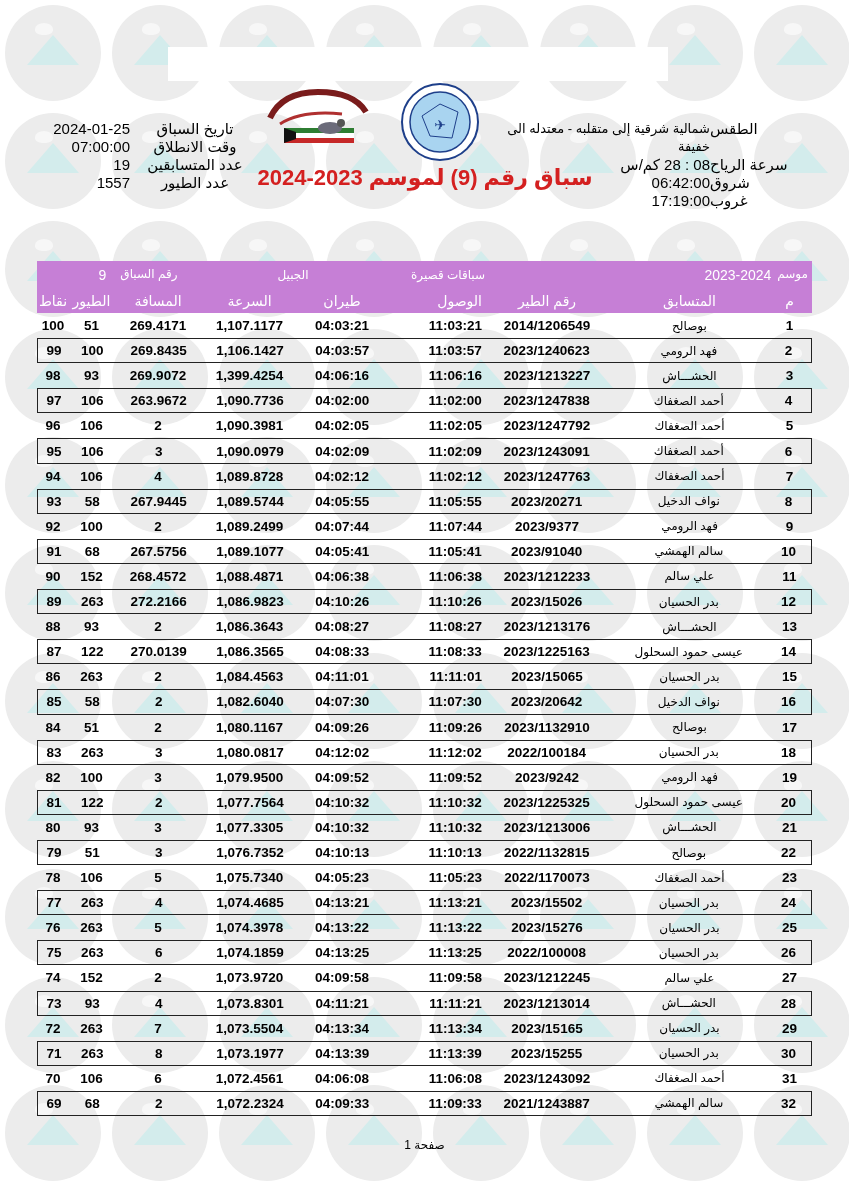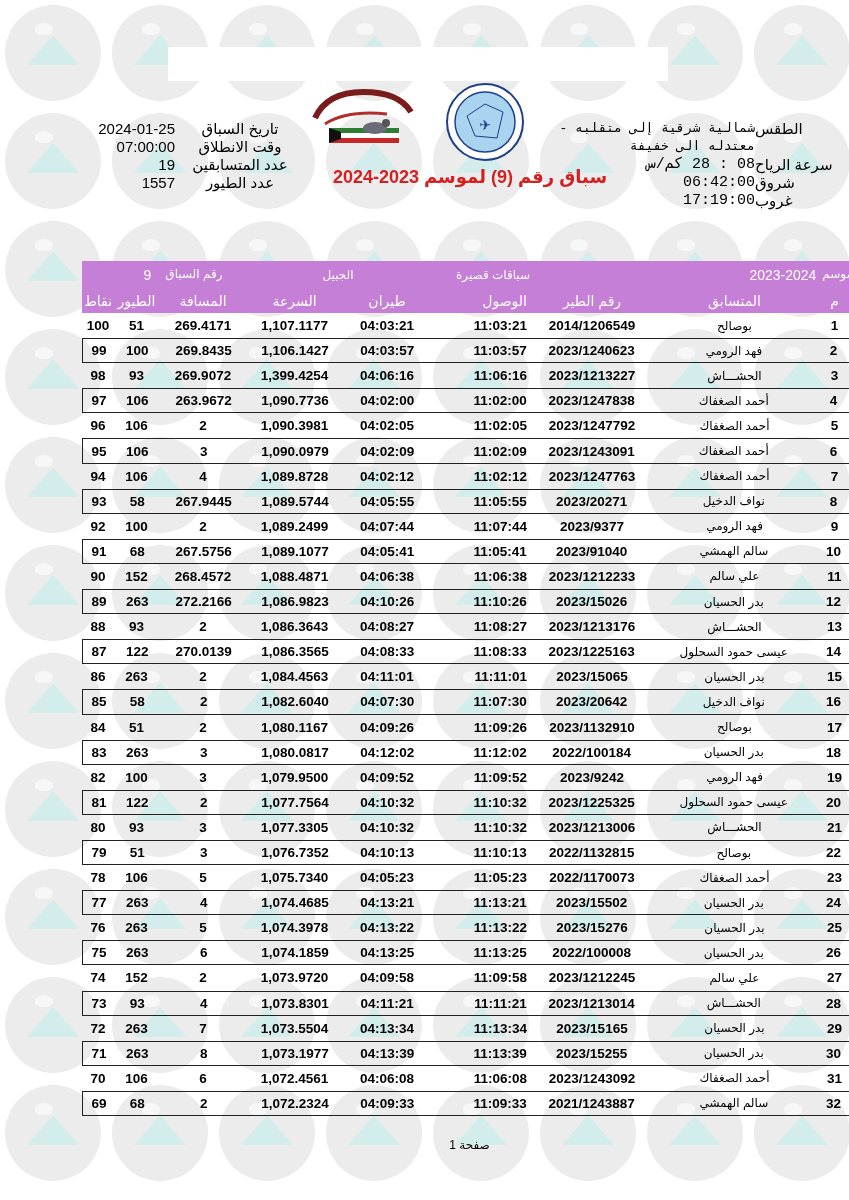--- a/index.html
+++ b/index.html
@@ -21,41 +21,41 @@
     border-left: 26px solid transparent; border-right: 26px solid transparent;
     border-bottom: 30px solid #d3ecec;
   }
   .wm::after {
     content: ""; position: absolute; left: 30px; top: 18px;
     width: 18px; height: 12px; border-radius: 50% 50% 40% 40%;
     background: #f7f7f7;
   }
   .blank-box { position: absolute; left: 168px; top: 47px; width: 500px; height: 34px; background: #fff; z-index: 1; }
 
-  .content { position: absolute; inset: 0; z-index: 2; margin-left: 45px; }
+  .content { position: absolute; inset: 0; z-index: 2; }
 
   
   .hdr-left { position: absolute; left: 40px; top: 120px; width: 210px; font-size: 15px; line-height: 18px; }
   .hdr-left .row { display: flex; justify-content: space-between; }
   .hdr-left .lbl { direction: rtl; text-align: center; width: 110px; }
   .hdr-left .val { text-align: right; width: 90px; }
 
   .hdr-right { position: absolute; left: 490px; top: 120px; width: 320px; font-size: 15px; line-height: 18px; }
   .hdr-right .row { display: flex; flex-direction: row-reverse; }
   .hdr-right .lbl { direction: rtl; text-align: left; width: 100px; }
-  .hdr-right .val { direction: rtl; text-align: right; flex: 1; font-family: Liberation Mono, monospace; }
+  .hdr-right .val { direction: rtl; text-align: right; flex: 1; }
   .hdr-right .val.weather { font-size: 13px; }
   .hdr-right .val.ltr { direction: ltr; text-align: right; padding-right: 0; }
 
   .logo1 { position: absolute; left: 262px; top: 88px; width: 112px; height: 60px; }
   .logo2 { position: absolute; left: 400px; top: 82px; width: 80px; height: 80px; }
 
   .title { position: absolute; left: 250px; top: 165px; width: 350px; text-align: center; color: #d42020; font-weight: bold; direction: rtl; }
   .title .t1 { font-size: 19px; line-height: 22px; }
-  .title .t2 { font-size: 18px; line-height: 25px; }
+  .title .t2 { font-size: 22px; line-height: 25px; }
   .title .t3 { font-size: 20px; line-height: 23px; }
 
   
   .table-wrap { position: absolute; left: 37px; top: 261px; width: 775px; }
   .band { background: #c67fd6; color: #fff; height: 27px; display: flex; direction: rtl; font-size: 12px; align-items: center; }
   .band2 { background: #c67fd6; color: #fff; height: 25px; display: flex; direction: rtl; font-size: 14px; align-items: center; }
   .col-m { width: 45px; text-align: center; }
   .col-name { width: 155px; text-align: center; }
   .col-ring { width: 130px; text-align: center; }
   .col-arr { width: 95px; text-align: right; }

